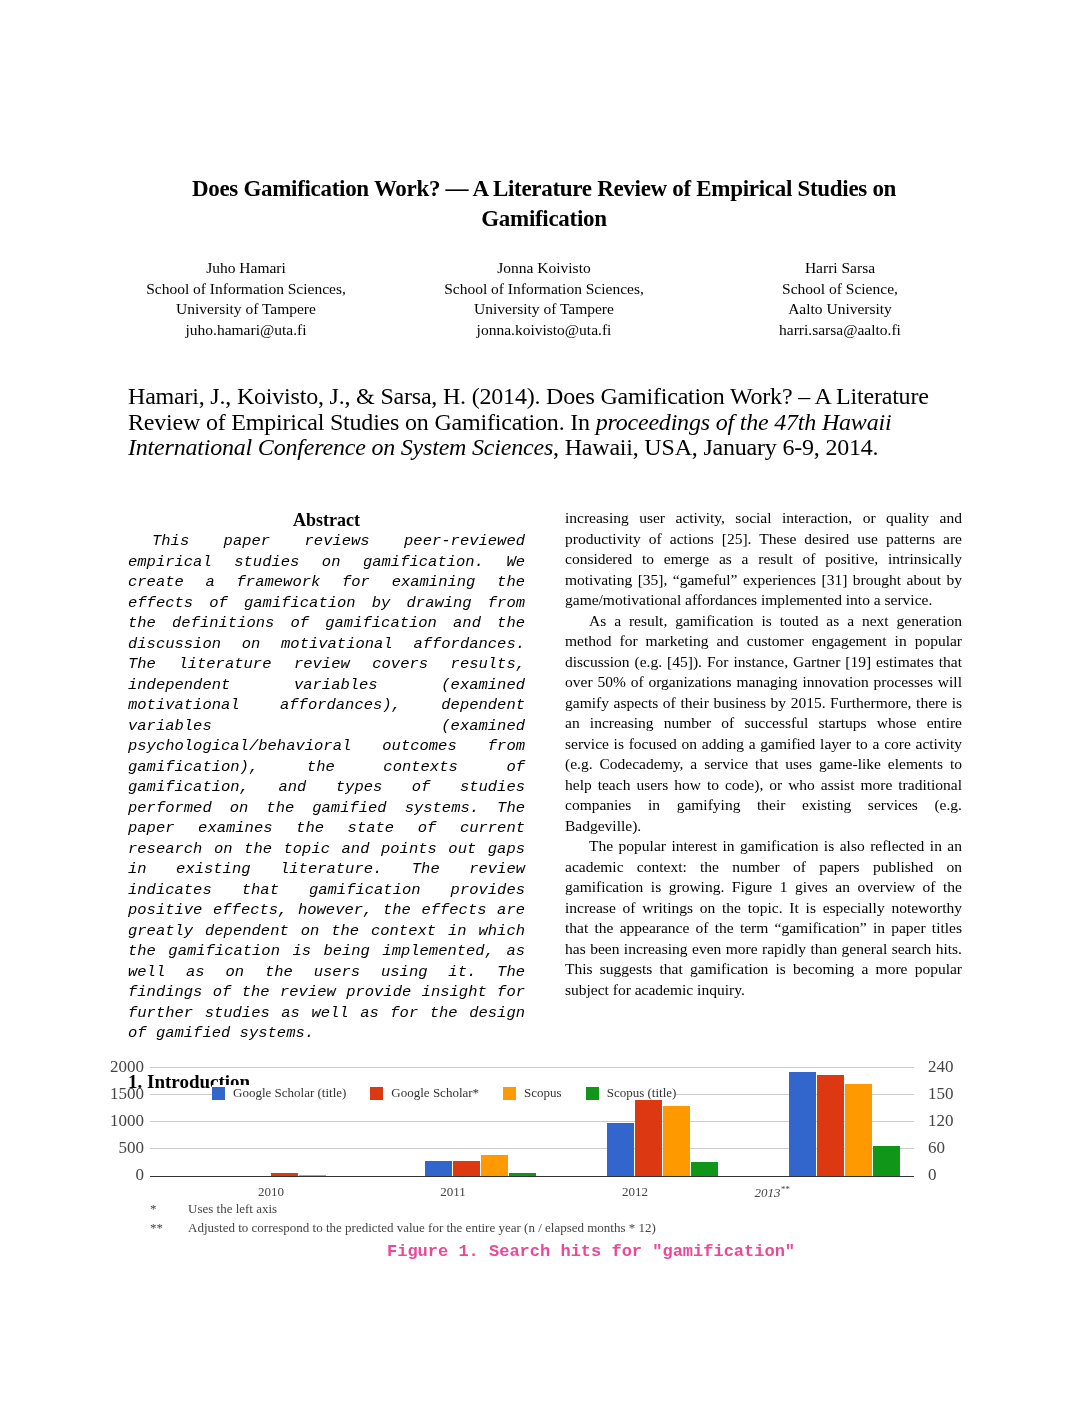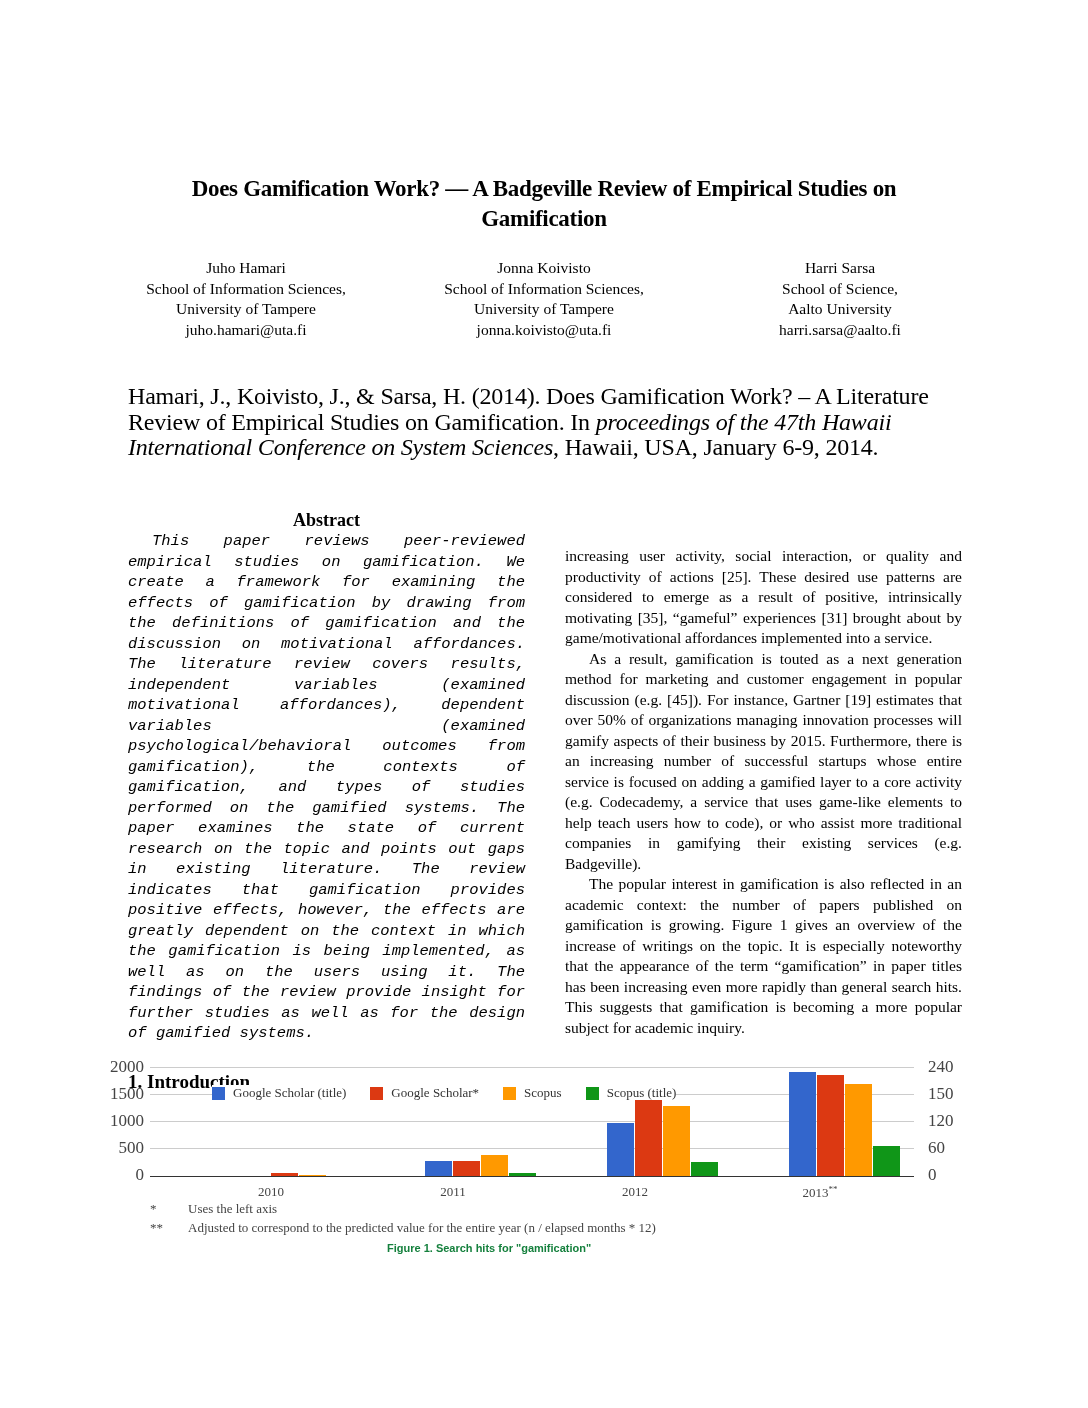--- a/index.html
+++ b/index.html
@@ -10,47 +10,47 @@
   .author div { display:block; }
   .citation { position:absolute; left:128px; width:830px; top:384px; font-size:24px; line-height:25.5px; letter-spacing:-0.2px; }
   .citation i { font-style:italic; }
   .col { position:absolute; width:397px; font-size:15.5px; line-height:20.5px; text-align:justify; }
   .col-left { left:128px; top:508px; }
   .col-right { left:565px; top:508px; }
   .h-abstract { text-align:center; font-weight:bold; font-size:18px; line-height:24px; margin:0 0 -1px 0; }
   .abstract { font-style:italic; text-indent:24px; margin:0;font-family:Liberation Mono, monospace; }
   .h-intro { font-weight:bold; font-size:19px; line-height:24px; margin:26px 0 24px 0; }
   p { margin:0; text-indent:24px; }
-  .col-right p.first { text-indent:0;margin-top:38px; }
+  .col-right p.first { text-indent:0; }
 
   
   .chart { position:absolute; left:120px; top:1058px; width:860px; height:150px; font-family:"Liberation Serif", serif; }
   .plot { position:absolute; left:30px; top:9px; width:764px; height:109px; }
   .grid { position:absolute; left:0; width:100%; height:1px; background:#cccccc; }
   .baseline { position:absolute; left:0; width:100%; height:1px; background:#333333; bottom:-1px; }
   .ytick { position:absolute; font-size:17px; color:#444; line-height:14px; }
   .ytick.left { right:calc(100% + 6px); text-align:right; }
   .ytick.right { left:calc(100% + 14px); }
   .bar { position:absolute; bottom:0; width:27px; }
   .xlabel { position:absolute; top:1184px; font-size:13px; color:#444; transform:translateX(-50%); white-space:nowrap; }
   .xlabel sup { font-size:9px; }
   .legend { position:absolute; left:62px; top:18px; display:flex; gap:24px; font-size:13px; color:#333; background:#fff; }
   .legend-item { display:flex; align-items:center; gap:8px; }
   .swatch { width:13px; height:13px; display:inline-block; }
 
   .notes { position:absolute; left:150px; top:1199px; font-size:13px; color:#444; line-height:19px; font-family:"Liberation Serif", serif; }
   .note-row { display:flex; }
   .note-mark { width:38px; }
-  .fig-caption { position:absolute; left:387px; top:1242px; font-family:Liberation Sans, sans-serif; font-weight:bold; font-size:11px; color:#15803d; }
+  .fig-caption { position:absolute; left:387px; top:1242px; font-family:Liberation Mono, monospace; font-weight:bold; font-size:17px; color:#ec4899; }
 </style>
 </head>
 <body>
 
 <div class="title">
-  <div>Does Gamification Work? — A Badgeville Review of Empirical Studies on</div>
+  <div>Does Gamification Work? — A Literature Review of Empirical Studies on</div>
   <div>Gamification</div>
 </div>
 
 <div class="authors">
   <div class="author" style="left:130px;width:232px;">
     <div>Juho Hamari</div>
     <div>School of Information Sciences,</div>
     <div>University of Tampere</div>
     <div>juho.hamari@uta.fi</div>
   </div>
@@ -135,21 +135,21 @@
       <div class="bar" style="left: 176.5px; height: 0px; background: rgb(16, 150, 24);"></div>
       <div class="bar" style="left: 358.5px; height: 2.725px; background: rgb(16, 150, 24);"></div>
       <div class="bar" style="left: 540.5px; height: 13.625px; background: rgb(16, 150, 24);"></div>
       <div class="bar" style="left: 722.5px; height: 30.4292px; background: rgb(16, 150, 24);"></div>
     </div>
 </div>
 
 <div class="xlabel" style="left:271px;">2010</div>
 <div class="xlabel" style="left:453px;">2011</div>
 <div class="xlabel" style="left:635px;">2012</div>
-<div class="xlabel" style="left:820px;"><span id="x2013">2013</span><sup>**</sup></div>
+<div class="xlabel" style="left:772px;font-style:italic;"><span id="x2013">2013</span><sup>**</sup></div>
 
 <div class="notes">
   <div class="note-row">
       <span class="note-mark">*</span>
       <span>Uses the left axis</span>
     </div>
   <div class="note-row">
       <span class="note-mark">**</span>
       <span>Adjusted to correspond to the predicted value for the entire year (n / elapsed months * 12)</span>
     </div>

